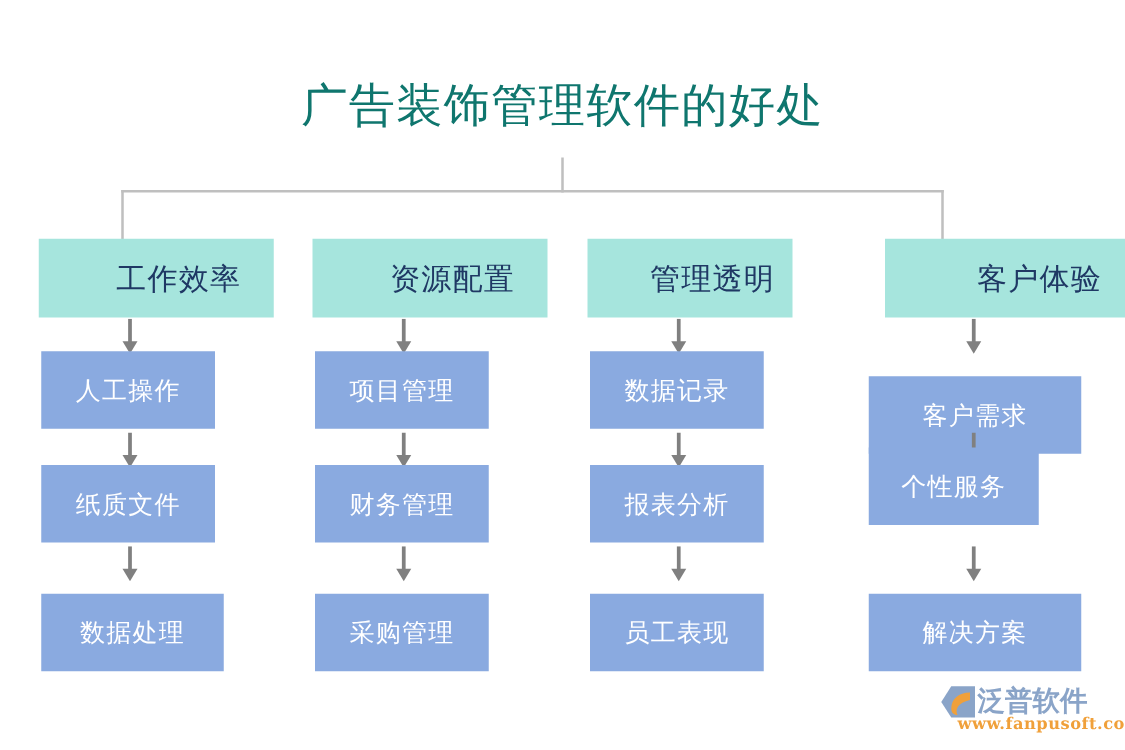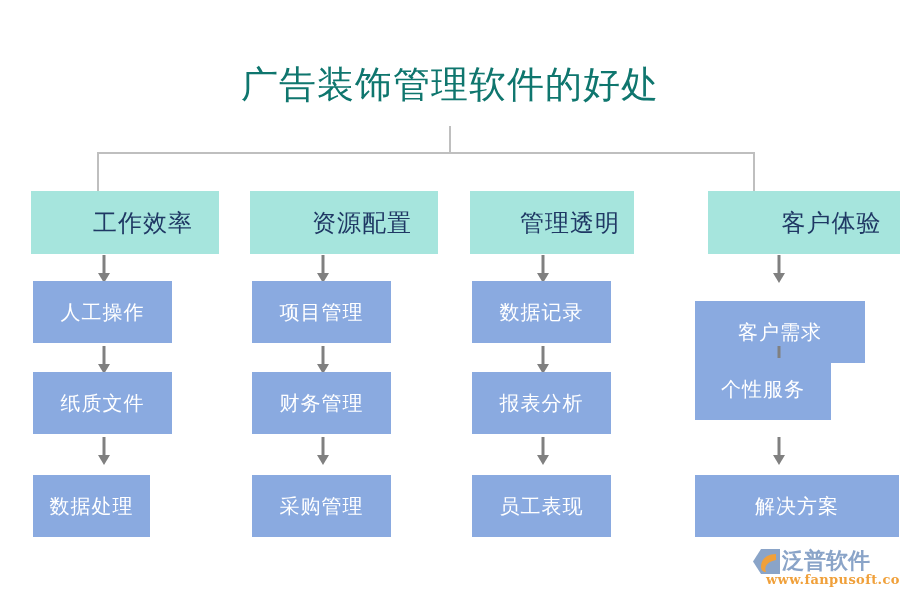--- a/index.html
+++ b/index.html
@@ -184,21 +184,21 @@
     <div class="node-box" style="left:33px; top:181px; width:139px;">
       <span>纸质文件</span>
     </div>
 
     <div class="arrow" style="left:93px; top:246px;">
       <svg width="22" height="29" viewBox="0 0 22 29">
         <line x1="11" y1="0" x2="11" y2="20" stroke="#808080" stroke-width="3"></line>
         <polygon points="11,28 5,18 17,18" fill="#808080"></polygon>
       </svg>
     </div>
-    <div class="node-box" style="left:33px; top:284px; width:117px;">
+    <div class="node-box" style="left:33px; top:284px; width:146px;">
       <span>数据处理</span>
     </div>
   </div>
 
   <div class="column">
     <div class="header-box" style="left:250px; width:152px;">
       <span>资源配置</span>
     </div>
 
     <div class="arrow" style="left:312px; top:64px;">
@@ -292,21 +292,21 @@
     <div class="node-box" style="left:695px; top:167px; width:136px;">
       <span>个性服务</span>
     </div>
 
     <div class="arrow" style="left:768px; top:246px;">
       <svg width="22" height="29" viewBox="0 0 22 29">
         <line x1="11" y1="0" x2="11" y2="20" stroke="#808080" stroke-width="3"></line>
         <polygon points="11,28 5,18 17,18" fill="#808080"></polygon>
       </svg>
     </div>
-    <div class="node-box" style="left:695px; top:284px; width:204px;">
+    <div class="node-box" style="left:695px; top:284px; width:170px;">
       <span>解决方案</span>
     </div>
   </div>
 
   <div id="logo">
     <div id="logo-mark">
       <svg width="30" height="27" viewBox="0 0 30 27">
         <path d="M9 1 L28 1 L28 26 L9 26 L1 13.5 Z" fill="#8aa4c8"></path>
         <path d="M24 6 C15 6, 9 11, 9 19 C9 22, 11 24, 14 24 C12 20, 14 14, 24 12 Z" fill="#f0a03a"></path>
       </svg>

